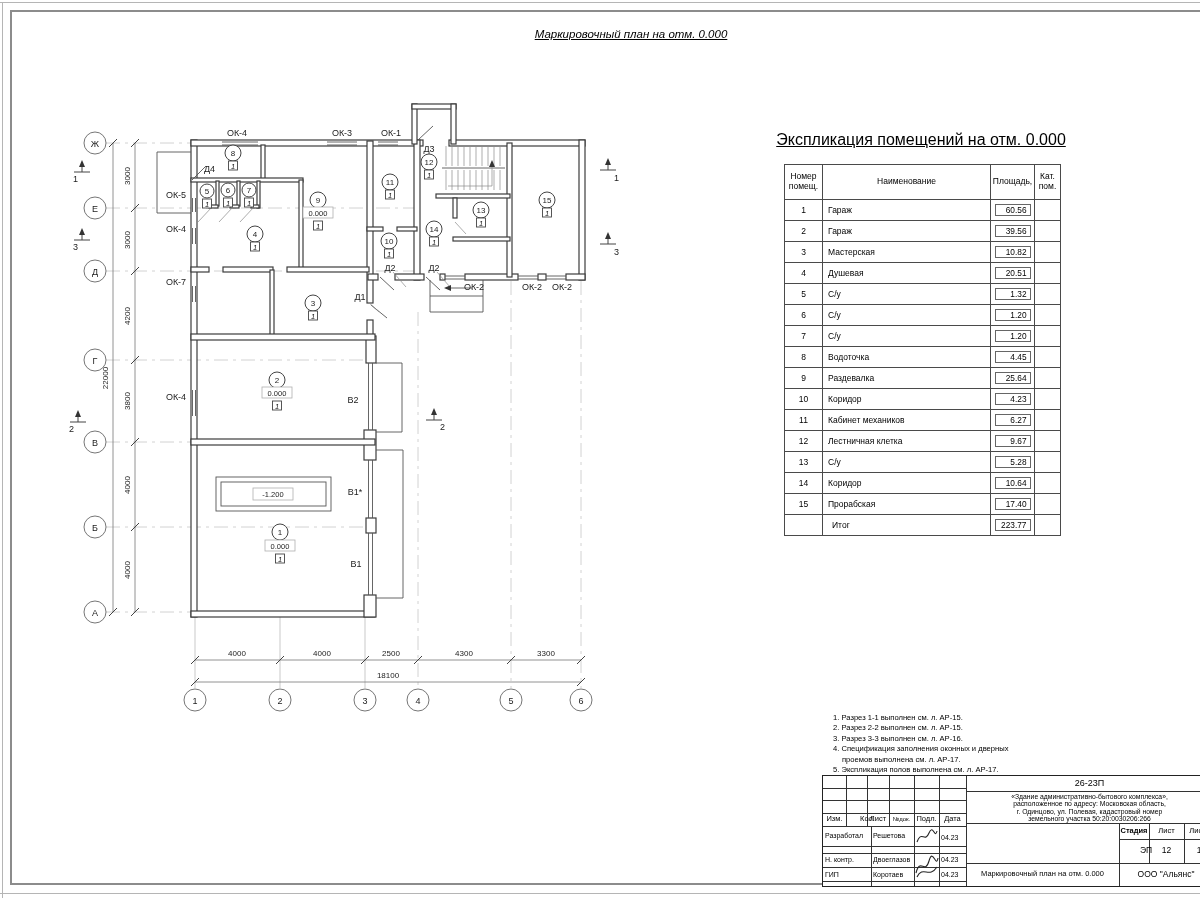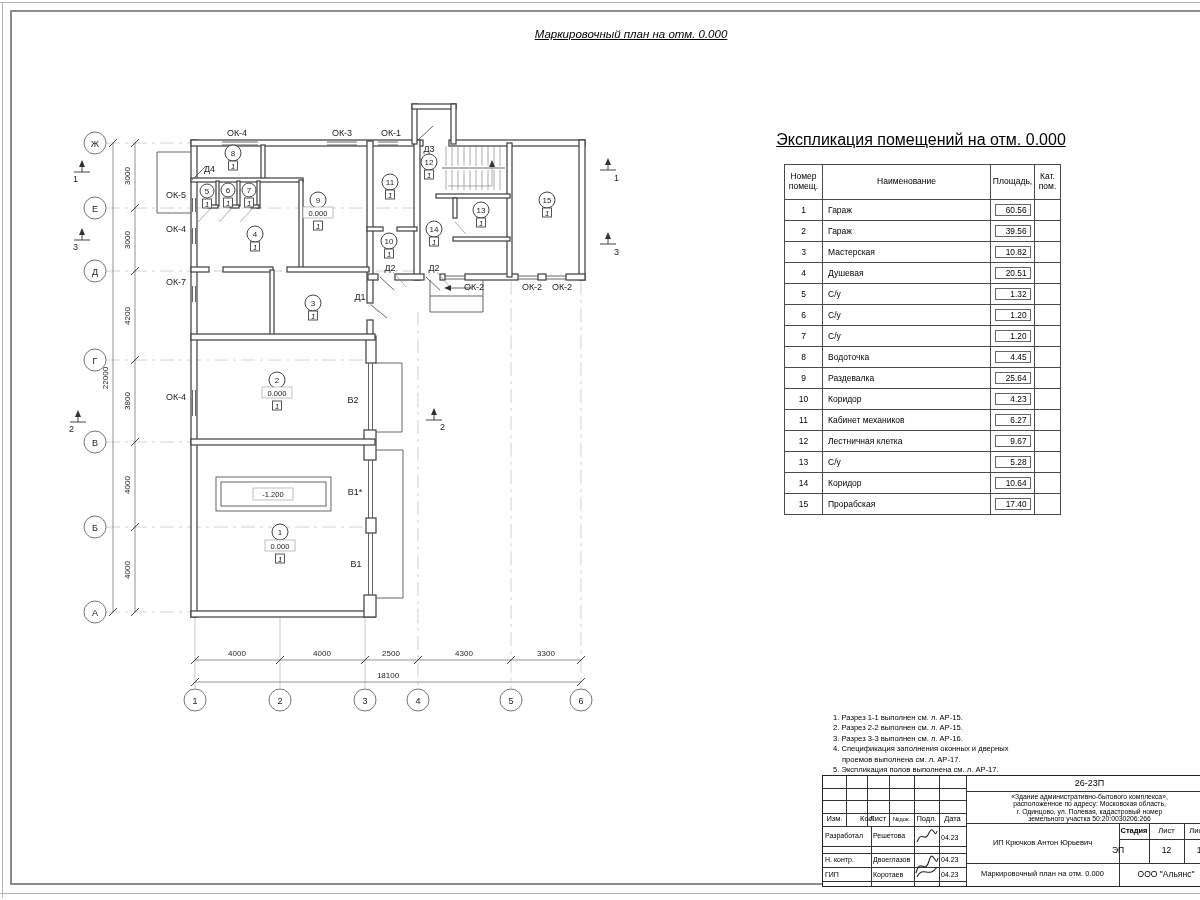--- a/index.html
+++ b/index.html
@@ -511,20 +511,26 @@
           <td class="cname">Коридор</td>
           <td class="carea"><span class="areabox">10.64</span></td>
           <td></td>
         </tr>
   <tr>
           <td class="cnum">15</td>
           <td class="cname">Прорабская</td>
           <td class="carea"><span class="areabox">17.40</span></td>
           <td></td>
         </tr>
+  <tr>
+          <td></td>
+          <td class="cname" style="padding-left:9px;">Итог</td>
+          <td class="carea"><span class="areabox">223.77</span></td>
+          <td></td>
+        </tr>
 </tbody>
     </table>
 
 <div class="notes" style="left:833px;top:713px;">
   <div>1. Разрез 1-1 выполнен см. л. АР-15.</div>
   <div>2. Разрез 2-2 выполнен см. л. АР-15.</div>
   <div>3. Разрез 3-3 выполнен см. л. АР-16.</div>
   <div>4. Спецификация заполнения оконных и дверных</div>
   <div class="cont">проемов выполнена см. л. АР-17.</div>
   <div>5. Экспликация полов выполнена см. л. АР-17.</div>
@@ -580,24 +586,23 @@
     <path d="M3,20 C7,4 12,22 16,8 S23,16 25,5 M4,24 C10,12 16,26 24,14" fill="none" stroke="#222" stroke-width="1.1"></path>
   </svg>
 
   <div class="cell c" style="left:143px;top:0;width:247px;height:15px;font-size:9px;">26-23П</div>
   <div class="cell" style="left:143px;top:17px;width:247px;height:30px;font-size:6.8px;text-align:center;">
     <div>«Здание административно-бытового комплекса»,</div>
     <div>расположенное по адресу: Московская область,</div>
     <div>г. Одинцово, ул. Полевая, кадастровый номер</div>
     <div>земельного участка 50:20:0030206:266</div>
   </div>
-  <div class="cell c" style="left:143px;top:47px;width:153px;height:40px;font-size:7.5px;">ИП Крючков Антон Юрьевич</div>
   <div class="cell c" style="left:296px;top:47px;width:30px;height:16px;font-weight:bold;">Стадия</div>
   <div class="cell c" style="left:326px;top:47px;width:35px;height:16px;">Лист</div>
   <div class="cell c" style="left:361px;top:47px;width:35px;height:16px;">Листов</div>
-  <div class="cell c" style="left:280px;top:63px;width:30px;height:24px;font-size:8.5px;">ЭП</div>
+  <div class="cell c" style="left:308px;top:63px;width:30px;height:24px;font-size:8.5px;">ЭП</div>
   <div class="cell c" style="left:326px;top:63px;width:35px;height:24px;font-size:8.5px;">12</div>
   <div class="cell c" style="left:361px;top:63px;width:35px;height:24px;font-size:8.5px;">17</div>
   <div class="cell c" style="left:143px;top:87px;width:153px;height:23px;font-size:7.5px;">Маркировочный план на отм. 0.000</div>
   <div class="cell c" style="left:296px;top:87px;width:94px;height:23px;font-size:8.5px;">ООО "Альянс"</div>
 </div>
 
 </div>
 
 </body></html>

